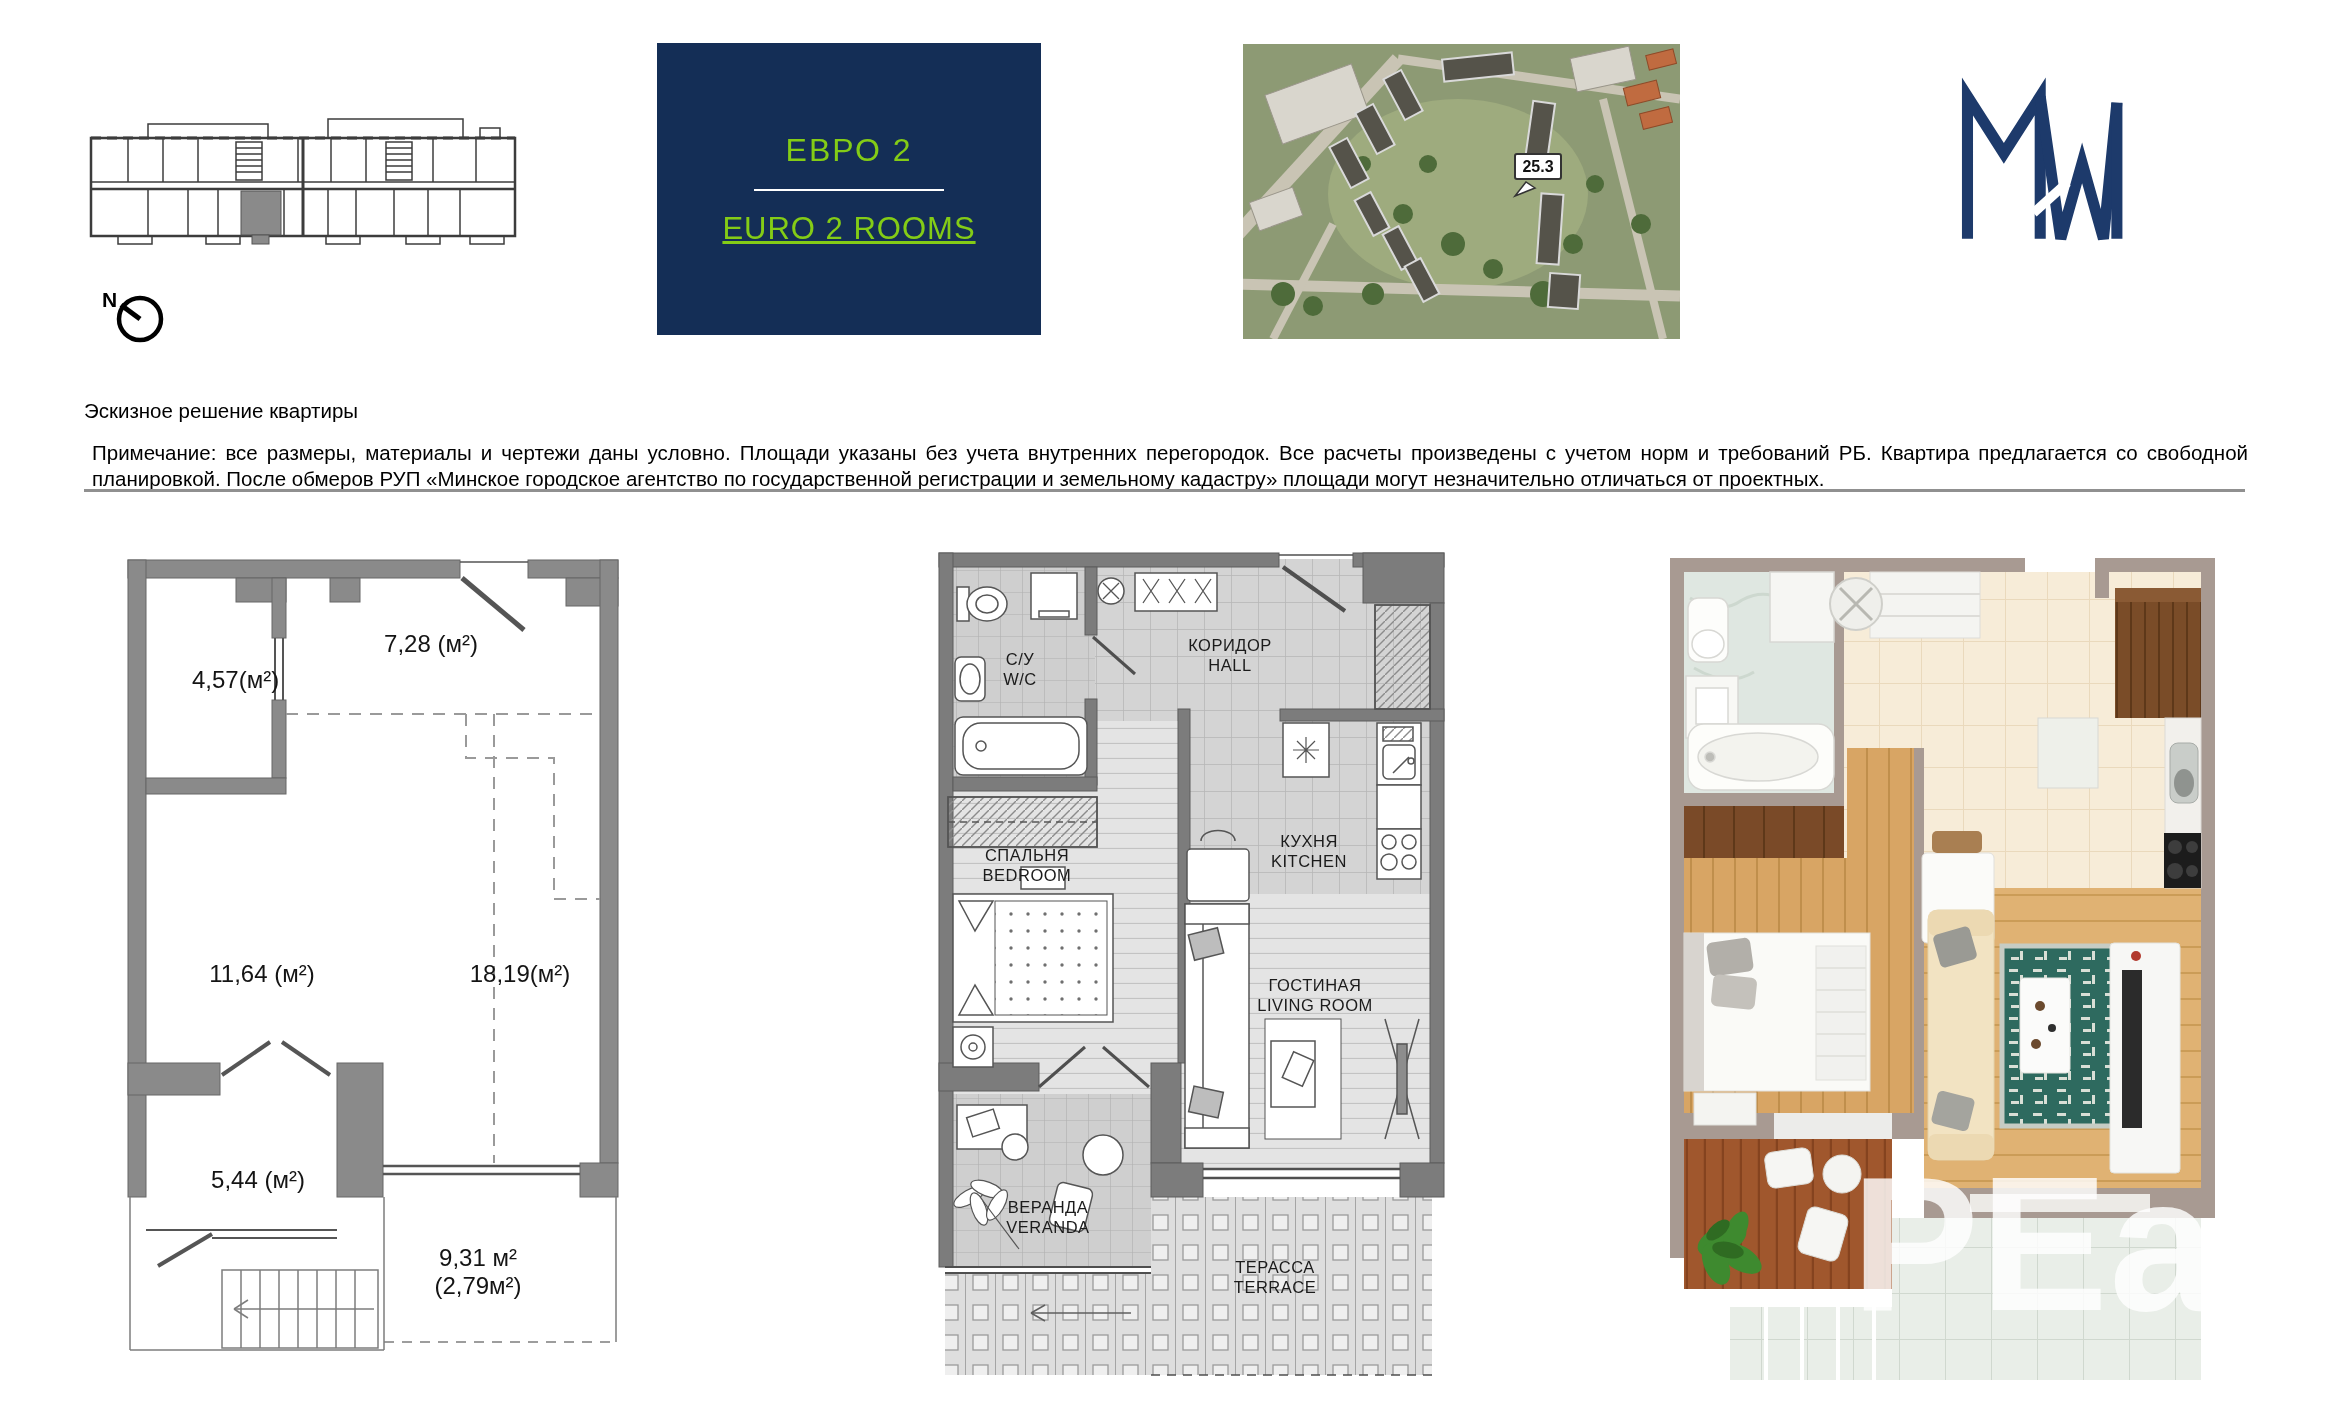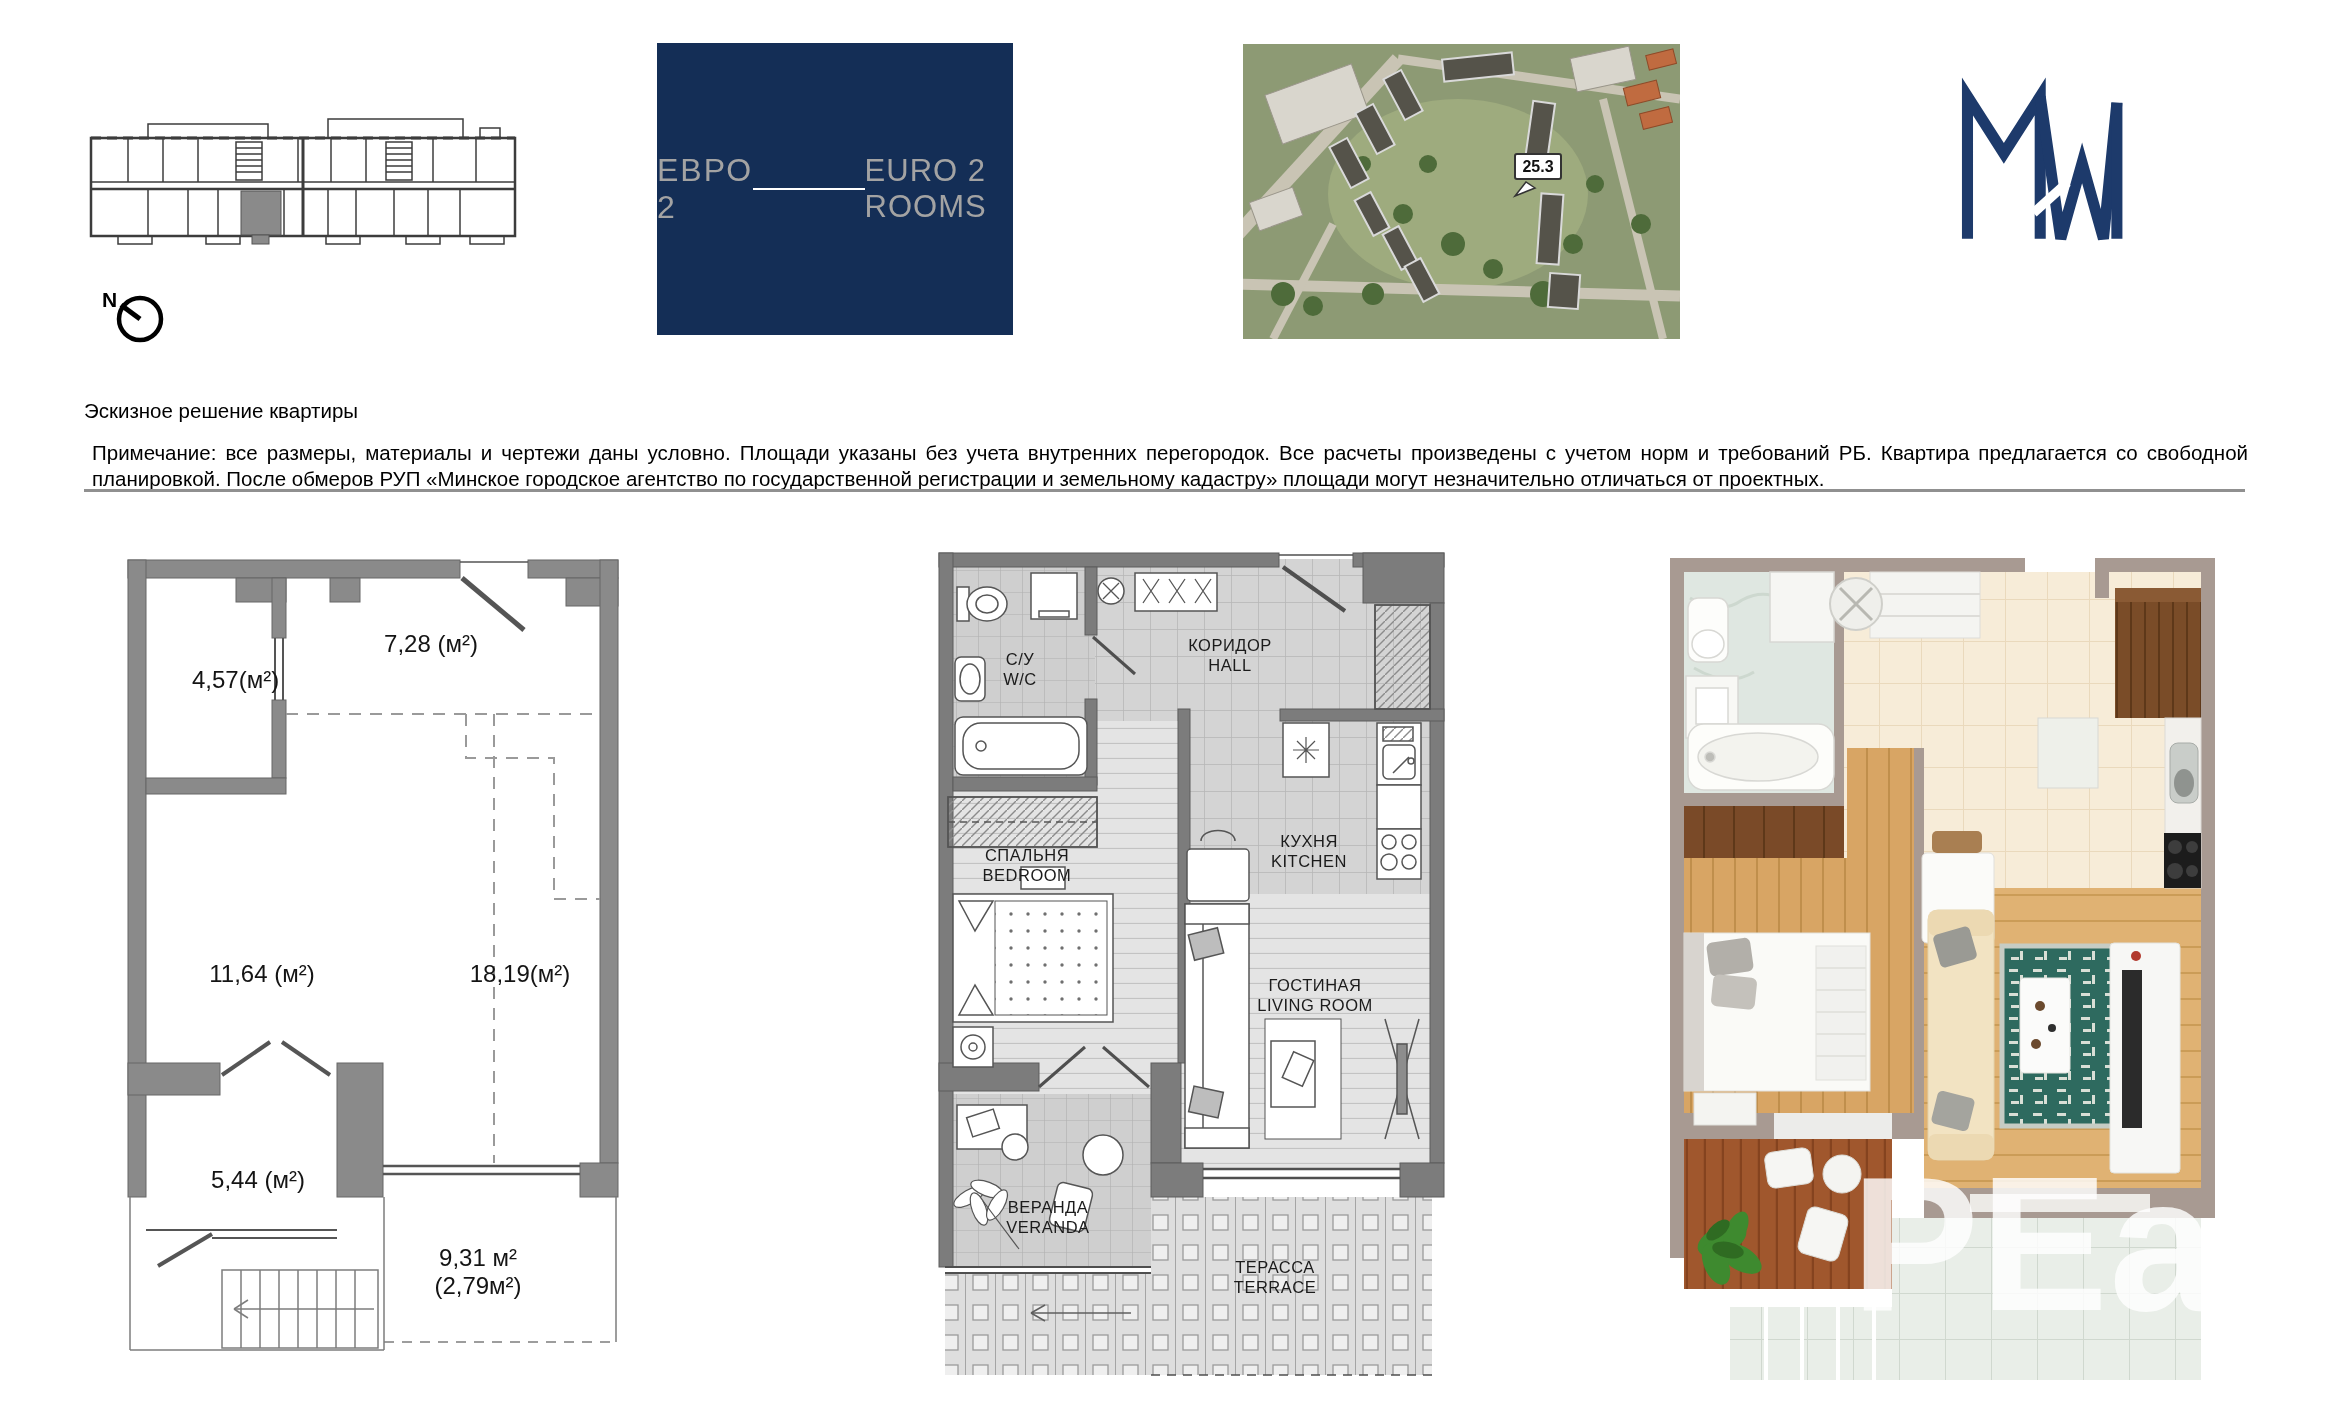--- a/index.html
+++ b/index.html
@@ -1,24 +1,24 @@
 <!DOCTYPE html>
 <html><head>
 <meta charset="utf-8">
 <style>
   html,body{margin:0;padding:0;background:#fff;}
   .page{position:relative;width:2326px;height:1406px;background:#fff;overflow:hidden;
         font-family:"Liberation Sans","DejaVu Sans",sans-serif;color:#000;}
   .abs{position:absolute;}
   
-  .type-card{left:657px;top:43px;width:356px;height:292px;background:#142e56;
-             display:flex;flex-direction:row;align-items:center;justify-content:center;color:#a3a3a3;}
+  .type-card{left:657px;top:43px;width:384px;height:292px;background:#142e56;
+             display:flex;flex-direction:column;align-items:center;justify-content:center;color:#84cc16;}
   .type-card .ru{font-size:32px;letter-spacing:2px;}
   .type-card .divider{width:190px;height:2px;background:#fff;margin:20px 0;}
-  .type-card .en{font-size:31px;letter-spacing:1px;}
+  .type-card .en{font-size:31px;letter-spacing:1px;text-decoration:underline;}
   
   .brand-text{left:1840px;top:282px;width:380px;text-align:center;font-size:35px;font-weight:bold;
               letter-spacing:6px;color:#1d3a6b;white-space:nowrap;}
   
   .disc{left:84px;top:398px;width:2172px;font-size:20.5px;line-height:26px;}
   .disc .t{margin:0 0 16px 0;}
   .disc .n{margin:8px;text-align:justify;}
   .rule{left:84px;top:489px;width:2161px;height:3px;background:#909090;}
   
   svg text{font-family:"Liberation Sans","DejaVu Sans",sans-serif;}

